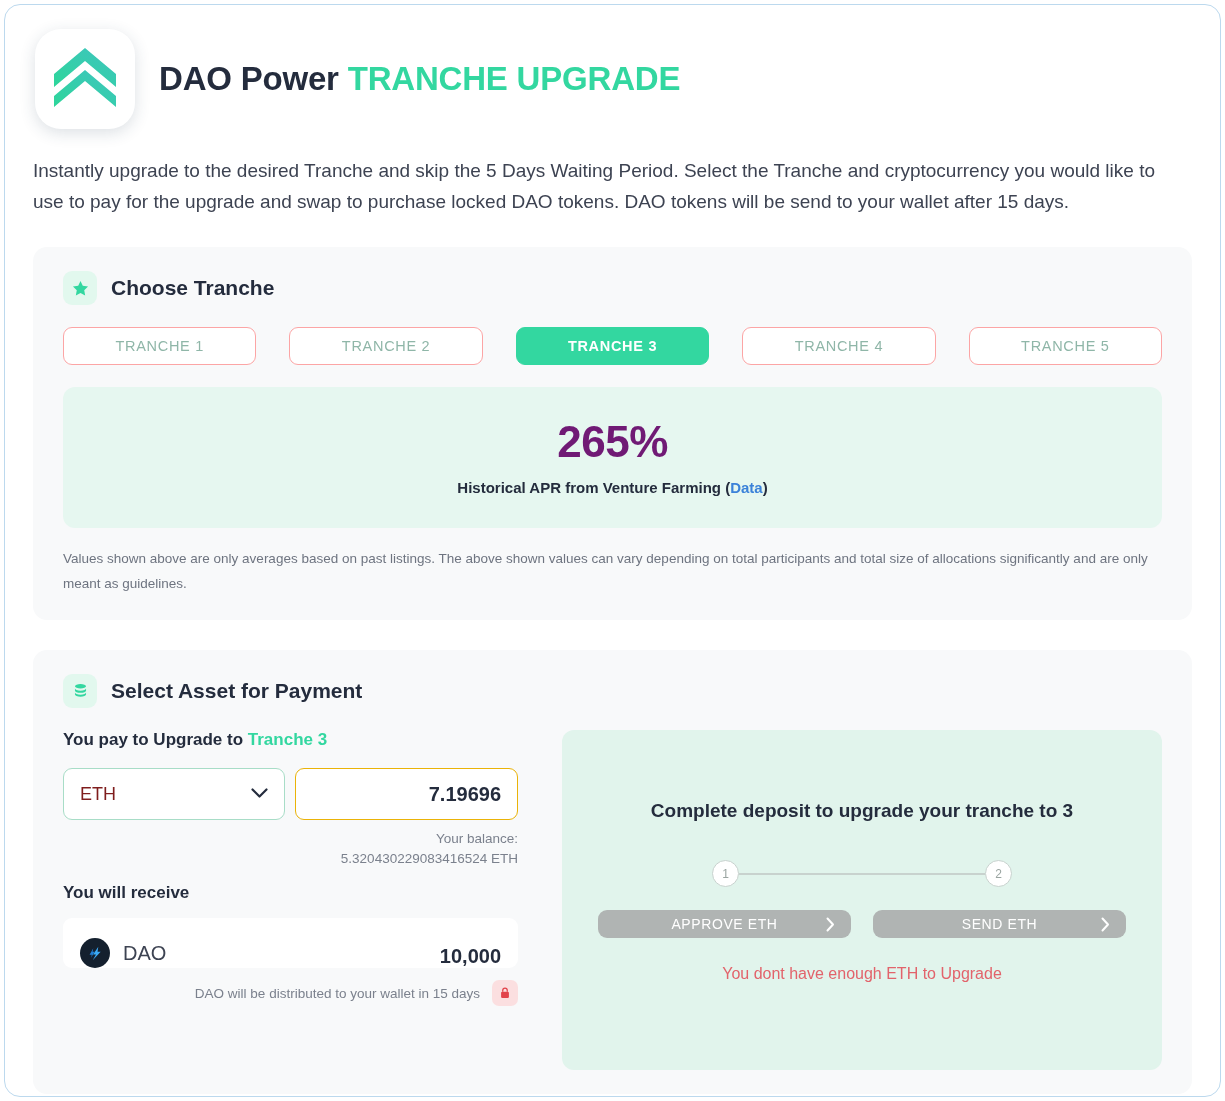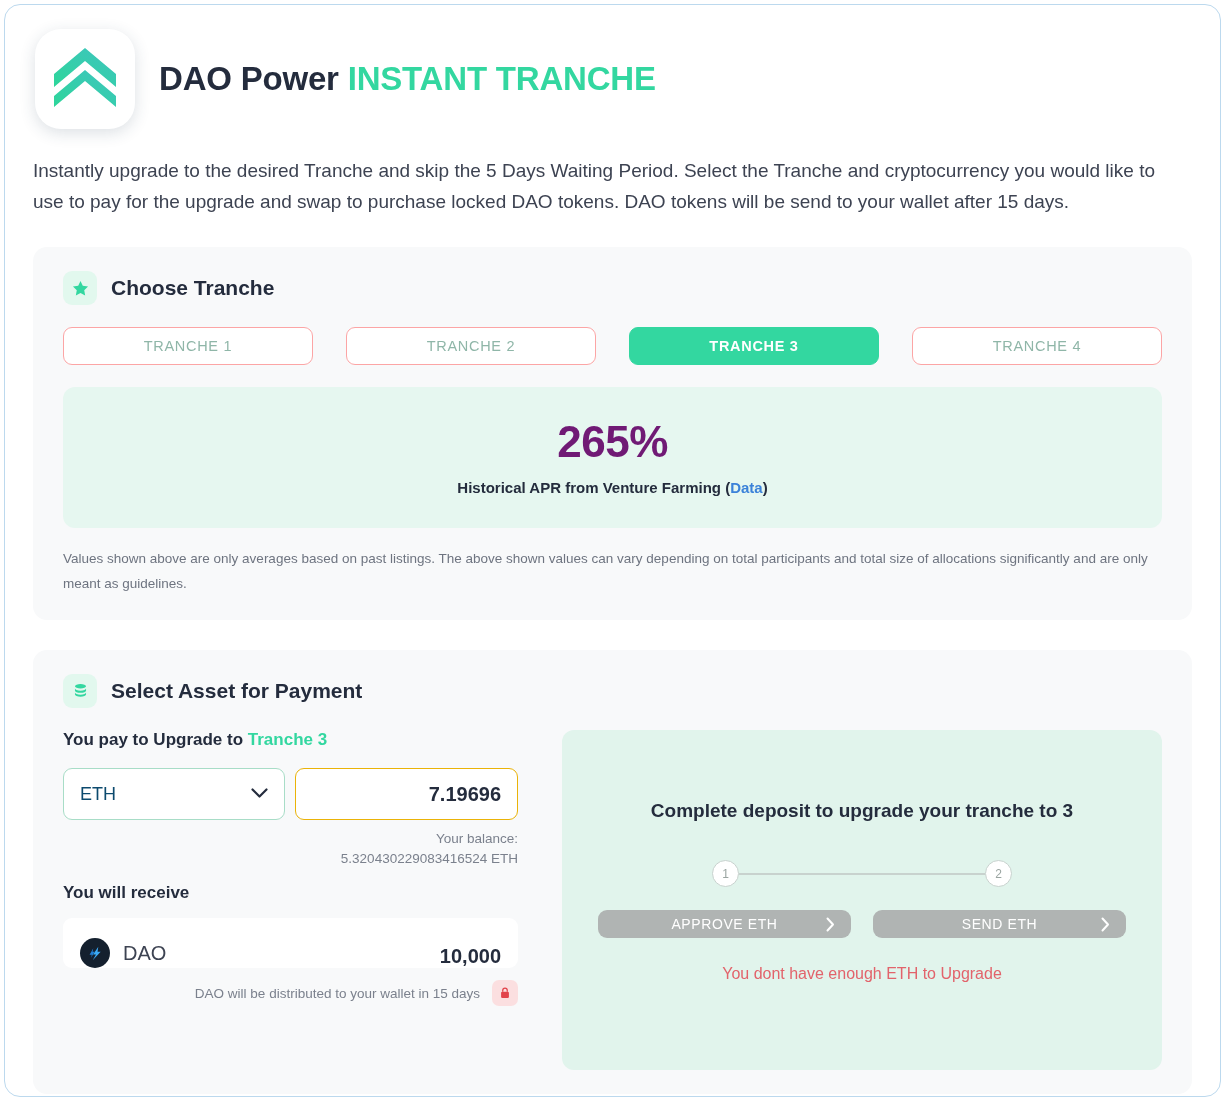--- a/index.html
+++ b/index.html
@@ -190,21 +190,21 @@
     border-radius: 9px;
     background: #ffffff;
     display: flex;
     align-items: center;
     justify-content: space-between;
     padding: 0 16px;
     cursor: pointer;
   }
   .asset-select .sel-value {
     font-size: 18px;
-    color: #0c4a6e;
+    color: #7f1d1d;
   }
 
   .amount-input {
     flex: 1;
     height: 52px;
     border: 1px solid #eab308;
     border-radius: 9px;
     background: #ffffff;
     display: flex;
     align-items: center;
@@ -359,41 +359,42 @@
                 <stop offset="1" stop-color="#3fc4c0"></stop>
               </linearGradient>
             </defs>
             <path d="M33 2 L64 28 L64 41 L33 15 L2 41 L2 28 Z" fill="url(#lg)"></path>
             <path d="M33 24 L64 50 L64 61 L33 35 L2 61 L2 50 Z" fill="url(#lg)"></path>
           </svg>
         </span>
       </div>
       <div class="app-title">
         <span>DAO Power</span>
-        <span class="accent">INSTANT TRANCHE</span>
+        <span class="accent">TRANCHE UPGRADE</span>
       </div>
     </div>
 
     <p class="description">Instantly upgrade to the desired Tranche and skip the 5 Days Waiting Period. Select the Tranche and cryptocurrency you would like to use to pay for the upgrade and swap to purchase locked DAO tokens. DAO tokens will be send to your wallet after 15 days.</p>
 
     <div class="card">
       <div class="card-head">
         <span class="head-icon">
           <svg width="19" height="19" viewBox="0 0 24 24" fill="#33d7a0">
             <path d="M12 2.5l2.9 6.1 6.6.9-4.8 4.6 1.2 6.6L12 17.6 6.1 20.7l1.2-6.6L2.5 9.5l6.6-.9z"></path>
           </svg>
         </span>
         <span class="card-title">Choose Tranche</span>
       </div>
 
       <div class="tranche-row">
         <button class="tranche-btn">TRANCHE 1</button>
         <button class="tranche-btn">TRANCHE 2</button>
         <button class="tranche-btn active">TRANCHE 3</button>
         <button class="tranche-btn">TRANCHE 4</button>
+        <button class="tranche-btn">TRANCHE 5</button>
       </div>
 
       <div class="apr-box">
         <div class="apr-value">265%</div>
         <div class="apr-label"><span>Historical APR from Venture Farming (</span><a href="#">Data</a><span>)</span></div>
       </div>
 
       <p class="disclaimer">Values shown above are only averages based on past listings. The above shown values can vary depending on total participants and total size of allocations significantly and are only meant as guidelines.</p>
     </div>
 

